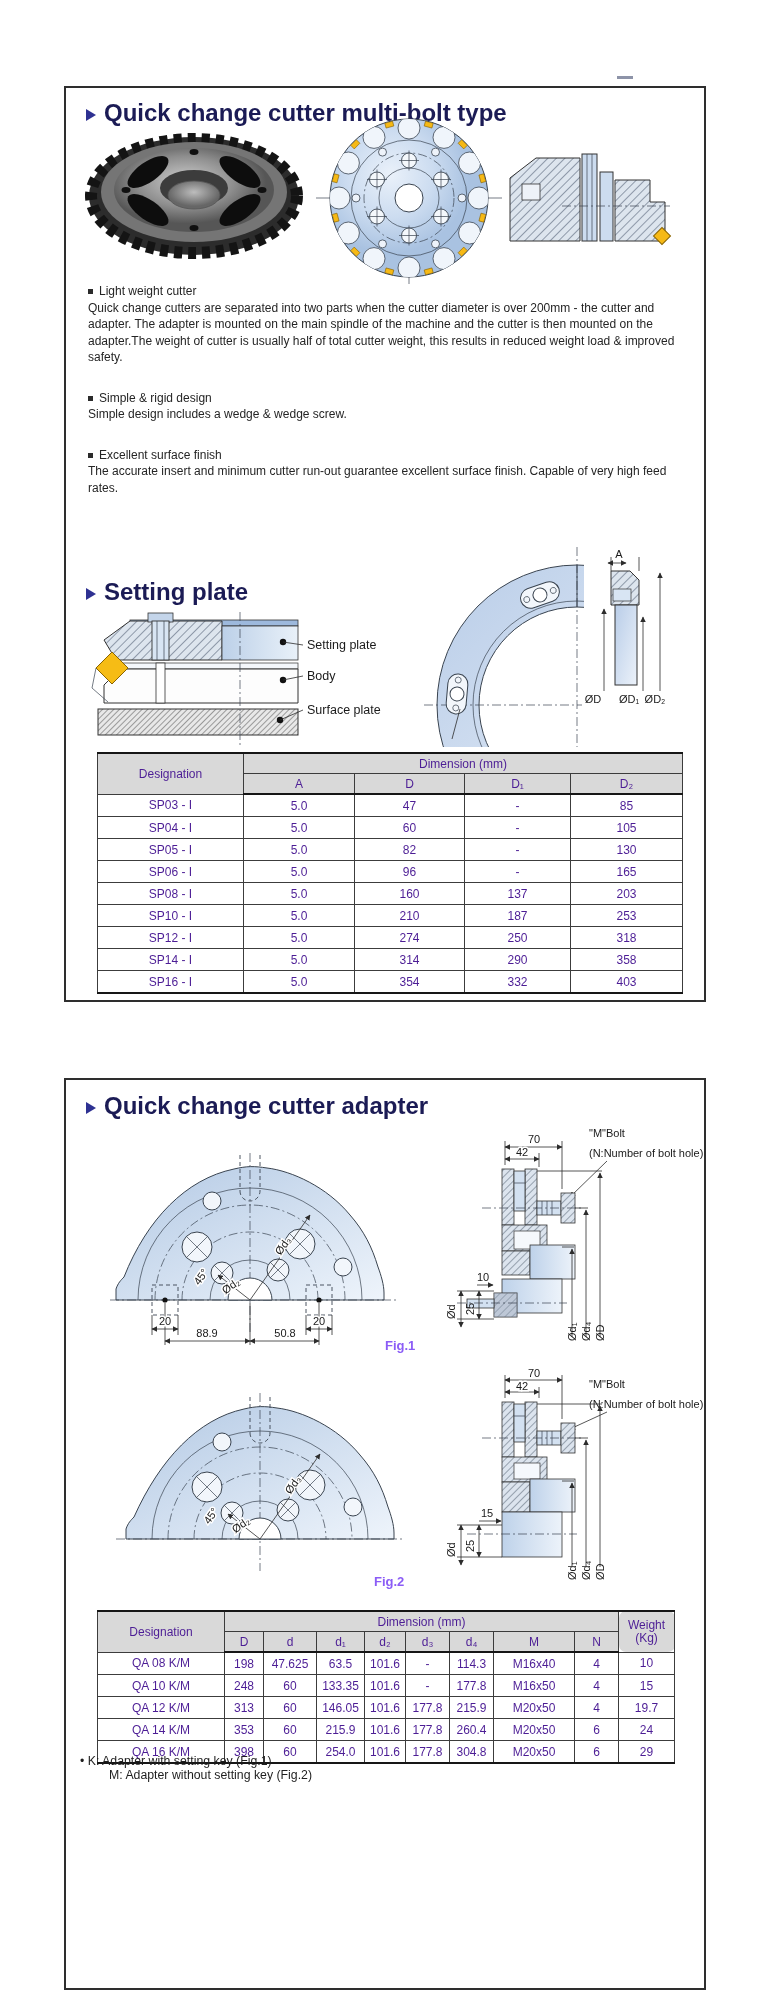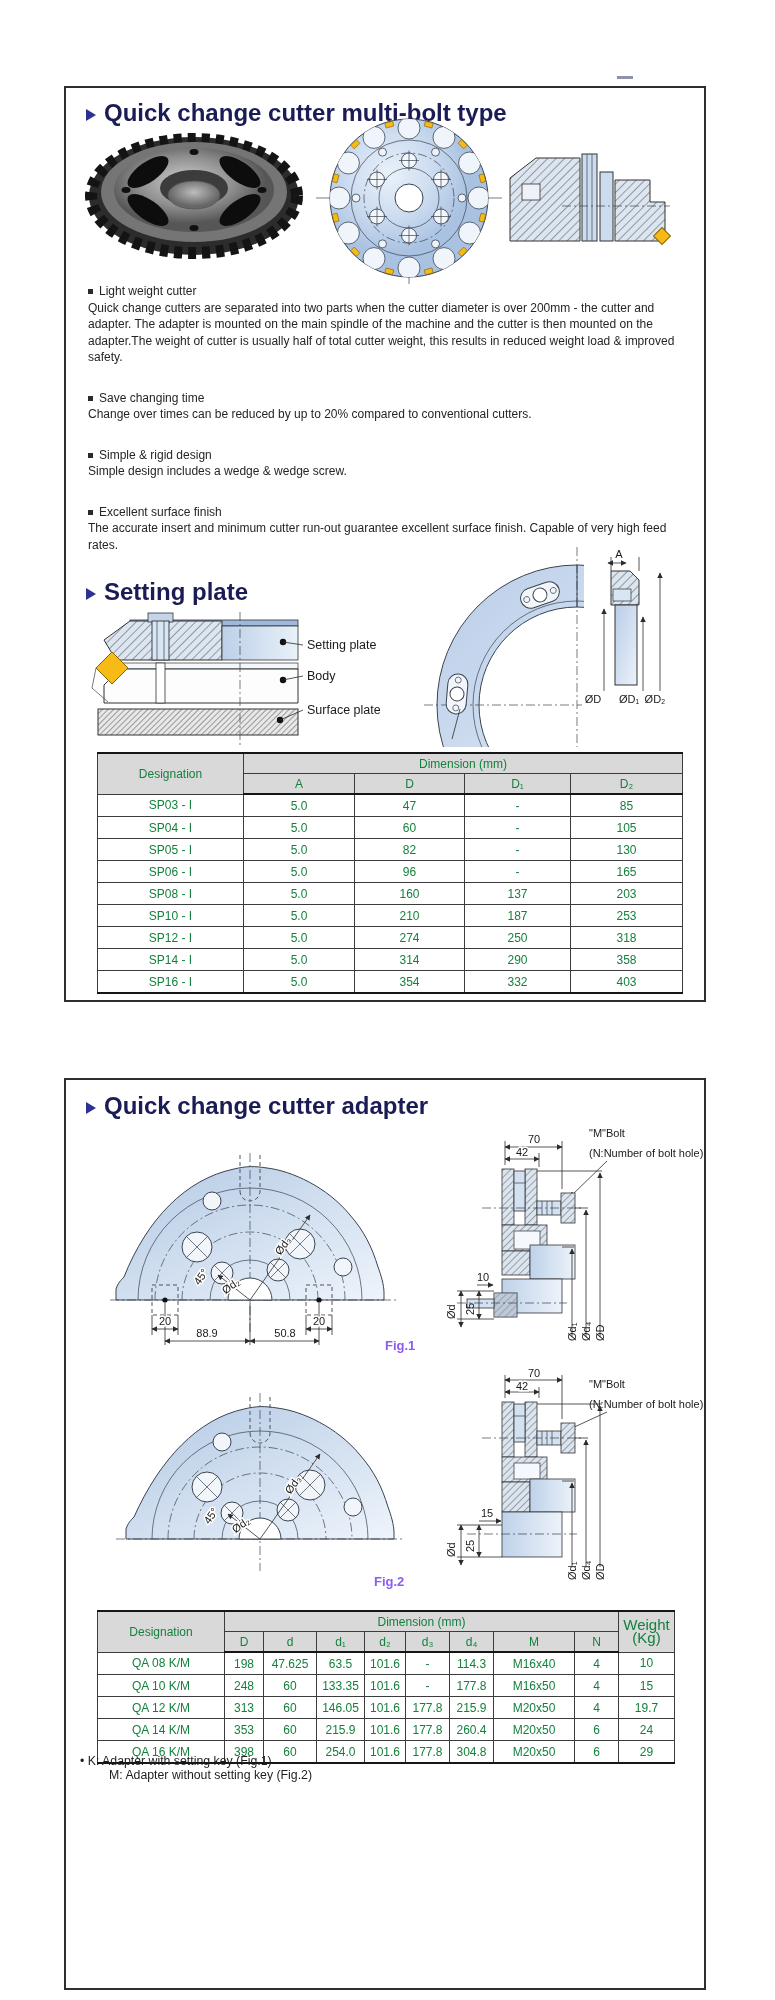--- a/index.html
+++ b/index.html
@@ -9,27 +9,27 @@
   .abs{position:absolute;}
   .sec-title{font-size:24px;font-weight:bold;color:#1b1b55;white-space:nowrap;}
   .tri{display:inline-block;width:0;height:0;border-left:10px solid #2e3192;
        border-top:6px solid transparent;border-bottom:6px solid transparent;margin-right:8px;}
   .features{width:592px;font-size:12px;line-height:16.5px;color:#252525;}
   .feat{margin-bottom:24px;}
   .sq{display:inline-block;width:5px;height:5px;background:#2b2b2b;margin:0 6px 1px 0;}
   .fbody{}
   .figcap{font-size:13px;font-weight:bold;color:#8b5cf6;}
   
-  table.dim{border-collapse:collapse;table-layout:fixed;font-size:12px;color:#15803d;
+  table.dim{border-collapse:collapse;table-layout:fixed;font-size:12px;color:#4c1d95;
             border-top:2px solid #161616;border-bottom:2px solid #161616;}
   table.dim th,table.dim td{border:1px solid #3c3c3c;text-align:center;vertical-align:middle;
             padding:0;font-weight:normal;height:21px;overflow:hidden;white-space:nowrap;}
   table.dim thead th{background:#d9d9d9;height:19px;}
   table.dim thead tr:last-child th{border-bottom:2px solid #161616;}
-  .wkg{font-size:15px;line-height:12.5px;}
+  .wkg{font-size:12px;line-height:12.5px;border-radius:7px;}
   .notes{font-size:12.3px;color:#1e1e1e;}
   
   .s1{stroke:#3a4450;stroke-width:1;fill:none;}
   .s0{stroke:#3a4450;stroke-width:.7;fill:none;}
   .dd{stroke:#3a4450;stroke-width:.7;fill:none;stroke-dasharray:9 3 2 3;}
   .dsh{stroke:#3a4450;stroke-width:.9;fill:none;stroke-dasharray:4 3;}
   .dim-ln{stroke:#2c2c2c;stroke-width:.8;fill:none;}
   .svgtxt{font:11px "Liberation Sans","DejaVu Sans",sans-serif;fill:#1a1a1a;}
   .svgtxt12{font:12.5px "Liberation Sans","DejaVu Sans",sans-serif;fill:#1a1a1a;}
   .halo{paint-order:stroke;stroke:#fff;stroke-width:3px;}
@@ -171,24 +171,20 @@
       <rect x="98" y="28" width="13" height="69" fill="#ccdcef" stroke="#333"></rect>
       <polygon points="113,36 148,36 148,58 163,58 163,97 113,97" fill="url(#hC)" stroke="#333"></polygon>
       <rect x="-6" y="-6" width="12" height="12" transform="translate(160 92) rotate(45)" fill="#f6b915" stroke="#8a6400"></rect>
       <line x1="60" y1="62" x2="168" y2="62" class="dd"></line>
     </svg>
 
     <div class="abs features" style="left:22px;top:195px;">
       <div class="feat">
         <div><span class="sq"></span><span>Light weight cutter</span></div>
         <div class="fbody">Quick change cutters are separated into two parts when the cutter diameter is over 200mm - the cutter and adapter. The adapter is mounted on the main spindle of the machine and the cutter is then mounted on the adapter.The weight of cutter is usually half of total cutter weight, this results in reduced weight load &amp; improved safety.</div>
-      </div>
-      <div class="feat">
-        <div><span class="sq"></span><span>Save changing time</span></div>
-        <div class="fbody">Change over times can be reduced by up to 20% compared to conventional cutters.</div>
       </div>
       <div class="feat">
         <div><span class="sq"></span><span>Simple &amp; rigid design</span></div>
         <div class="fbody">Simple design includes a wedge &amp; wedge screw.</div>
       </div>
       <div class="feat">
         <div><span class="sq"></span><span>Excellent surface finish</span></div>
         <div class="fbody">The accurate insert and minimum cutter run-out guarantee excellent surface finish. Capable of very high feed rates.</div>
       </div>
     </div>

